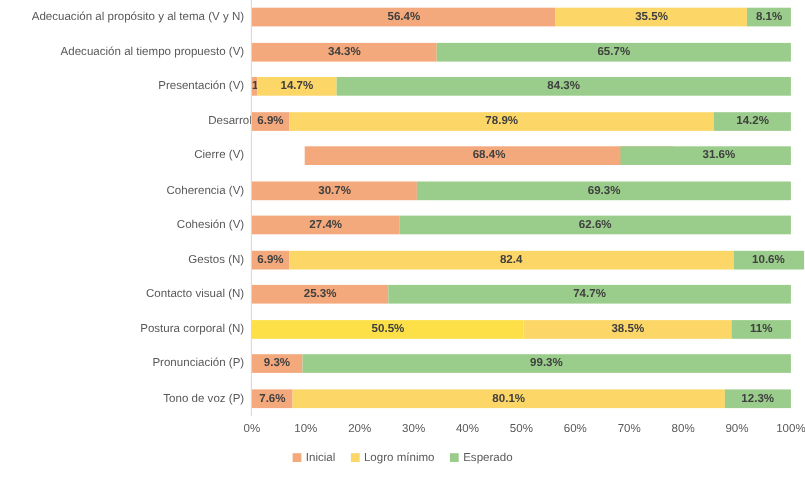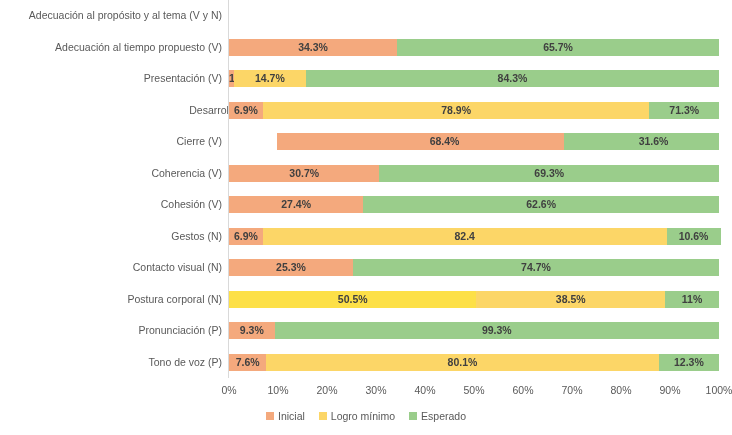--- a/index.html
+++ b/index.html
@@ -141,20 +141,31 @@
       <div class="cat-row" style="top: 227.5px;">Gestos (N)</div>
       <div class="cat-row" style="top: 259px;">Contacto visual (N)</div>
       <div class="cat-row" style="top: 290.5px;">Postura corporal (N)</div>
       <div class="cat-row" style="top: 322px;">Pronunciación (P)</div>
       <div class="cat-row" style="top: 353.5px;">Tono de voz (P)</div>
     </div>
 
   <div class="axis-line"></div>
 
   <div class="plot-area">
+      <div class="bar" style="top: 7px;">
+        <div class="seg" style="left: 0px; width: 276.36px; background: rgb(244, 169, 125);">
+          <span class="seg-val">56.4%</span>
+        </div>
+        <div class="seg" style="left: 276.36px; width: 173.95px; background: rgb(252, 214, 103);">
+          <span class="seg-val">35.5%</span>
+        </div>
+        <div class="seg" style="left: 450.31px; width: 39.69px; background: rgb(154, 205, 139);">
+          <span class="seg-val">8.1%</span>
+        </div>
+      </div>
       <div class="bar" style="top: 38.5px;">
         <div class="seg" style="left: 0px; width: 168.07px; background: rgb(244, 169, 125);">
           <span class="seg-val">34.3%</span>
         </div>
         <div class="seg" style="left: 168.07px; width: 321.93px; background: rgb(154, 205, 139);">
           <span class="seg-val">65.7%</span>
         </div>
       </div>
       <div class="bar" style="top: 70px;">
         <div class="seg" style="left: 0px; width: 4.9px; background: rgb(244, 169, 125);">
@@ -168,21 +179,21 @@
         </div>
       </div>
       <div class="bar" style="top: 101.5px;">
         <div class="seg" style="left: 0px; width: 33.81px; background: rgb(244, 169, 125);">
           <span class="seg-val">6.9%</span>
         </div>
         <div class="seg" style="left: 33.81px; width: 386.61px; background: rgb(252, 214, 103);">
           <span class="seg-val">78.9%</span>
         </div>
         <div class="seg" style="left: 420.42px; width: 69.58px; background: rgb(154, 205, 139);">
-          <span class="seg-val">71.3%</span>
+          <span class="seg-val">14.2%</span>
         </div>
       </div>
       <div class="bar" style="top: 133px;">
         <div class="seg" style="left: 0px; width: 335.16px; background: rgb(244, 169, 125); margin-left: 48px;">
           <span class="seg-val">68.4%</span>
         </div>
         <div class="seg" style="left: 335.16px; width: 154.84px; background: rgb(154, 205, 139); padding-left: 24px;">
           <span class="seg-val">31.6%</span>
         </div>
       </div>
@@ -202,21 +213,21 @@
           <span class="seg-val">62.6%</span>
         </div>
       </div>
       <div class="bar" style="top: 227.5px;">
         <div class="seg" style="left: 0px; width: 33.81px; background: rgb(244, 169, 125);">
           <span class="seg-val">6.9%</span>
         </div>
         <div class="seg" style="left: 33.81px; width: 403.76px; background: rgb(252, 214, 103);">
           <span class="seg-val">82.4</span>
         </div>
-        <div class="seg" style="left: 437.57px; width: 54px; background: rgb(154, 205, 139);">
+        <div class="seg" style="left: 437.57px; width: 64px; background: rgb(154, 205, 139);">
           <span class="seg-val">10.6%</span>
         </div>
       </div>
       <div class="bar" style="top: 259px;">
         <div class="seg" style="left: 0px; width: 123.97px; background: rgb(244, 169, 125);">
           <span class="seg-val">25.3%</span>
         </div>
         <div class="seg" style="left: 123.97px; width: 366.03px; background: rgb(154, 205, 139);">
           <span class="seg-val">74.7%</span>
         </div>

